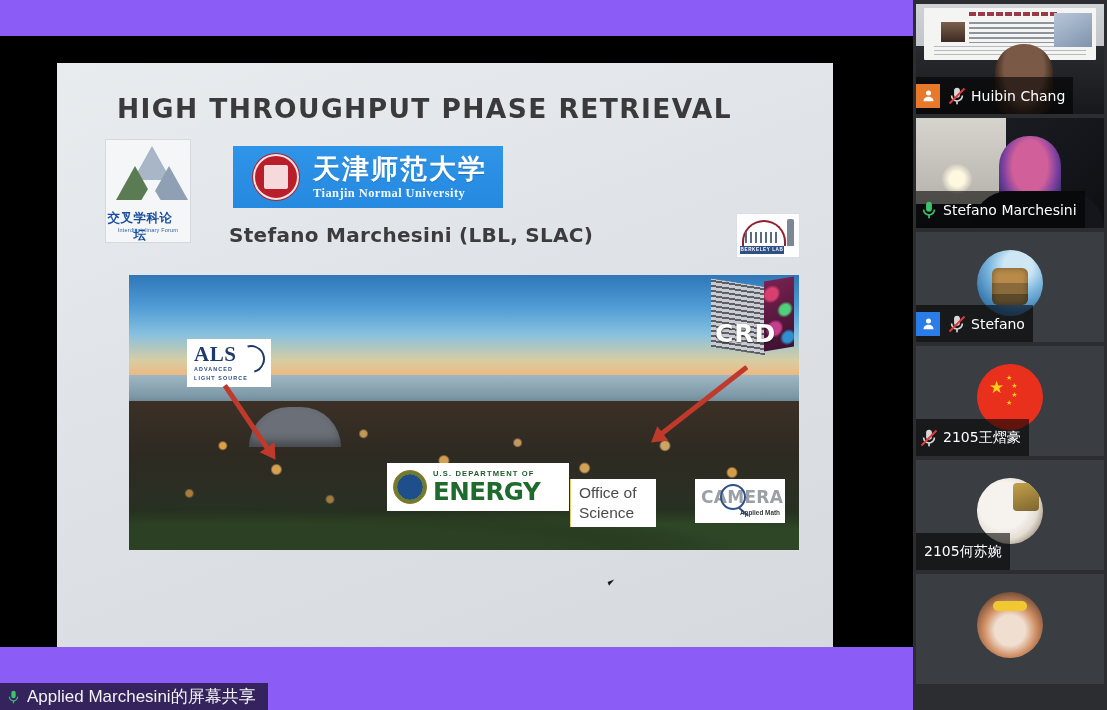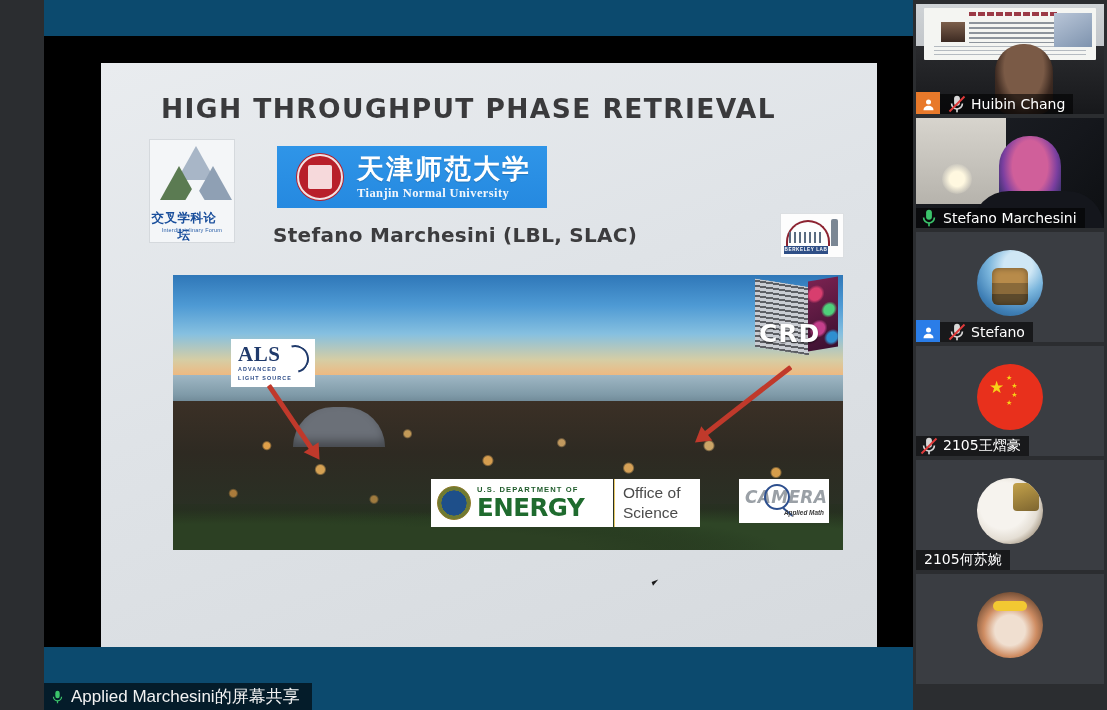--- a/index.html
+++ b/index.html
@@ -13,23 +13,22 @@
     position: relative;
     width: 1107px; height: 710px;
     background: #2b2d30;
   }
 
   
   #share-stage {
     position: absolute;
     left: 0; top: 0;
     width: 913px; height: 710px;
-    background: #0c4a6e;
-    overflow: hidden;
-    margin-left: 44px;
+    background: #8b5cf6;
+    overflow: hidden;
   }
   #share-black-bg {
     position: absolute;
     left: 0; top: 36px;
     width: 913px; height: 611px;
     background: #000;
   }
 
   
   #slide {
@@ -314,21 +313,21 @@
     border-top: 9px solid transparent;
     border-bottom: 9px solid transparent;
     border-left: 15px solid #c0392b;
     transform: translateY(-50%);
   }
   #arrow1 { left: 96px; top: 108px; width: 78px; transform: rotate(56deg); }
   #arrow2 { left: 618px; top: 90px; width: 110px; transform: rotate(142deg); }
 
   
   #doe {
-    position: absolute; left: 258px; top: 204px;
+    position: absolute; left: 258px; top: 188px;
     width: 182px; height: 48px;
     background: #fff;
     display: flex; align-items: center;
   }
   #doe-seal {
     margin-left: 6px; width: 34px; height: 34px; border-radius: 50%;
     background: radial-gradient(circle,#1e4f8a 0 55%,#6f7a33 56% 100%);
     border: 1.5px solid #8d7a2a;
     flex: none;
   }
@@ -341,21 +340,20 @@
     background: #fff;
     padding: 4px 0 0 8px;
     border-left: 1px solid #e8c96a;
   }
   #ofs div { font-size: 15.5px; color: #4b4b4b; line-height: 1.28; }
   #camera {
     position: absolute; left: 566px; top: 204px;
     width: 90px; height: 44px;
     background: #fff;
     overflow: hidden;
-    font-style: italic;
   }
   #camera .word {
     position: absolute; left: 6px; top: 8px;
     font-size: 17px; font-weight: bold; color: #9aa0a6;
     font-family: "DejaVu Sans", sans-serif; letter-spacing: .3px;
   }
   #camera .glass {
     position: absolute; left: 25px; top: 5px;
     width: 26px; height: 26px; border-radius: 50%;
     border: 2px solid #2d4f8e;
@@ -406,21 +404,21 @@
     background: #3a3d42;
     overflow: hidden;
     flex: none;
   }
   .tile.active { outline: 2px solid #2f9e56; outline-offset: -2px; }
   .tile-inner { position: absolute; inset: 0; }
 
   .namebar {
     position: absolute; left: 0; bottom: 0;
     max-width: 100%;
-    height: 20px;
+    height: 37px;
     display: flex; align-items: center;
     background: rgba(0,0,0,.58);
     padding-right: 8px;
     gap: 4px;
   }
   .namebar .label {
     color: #fff; font-size: 14px; white-space: nowrap;
     font-family: "DejaVu Sans", sans-serif;
   }
   .avatar-badge {

